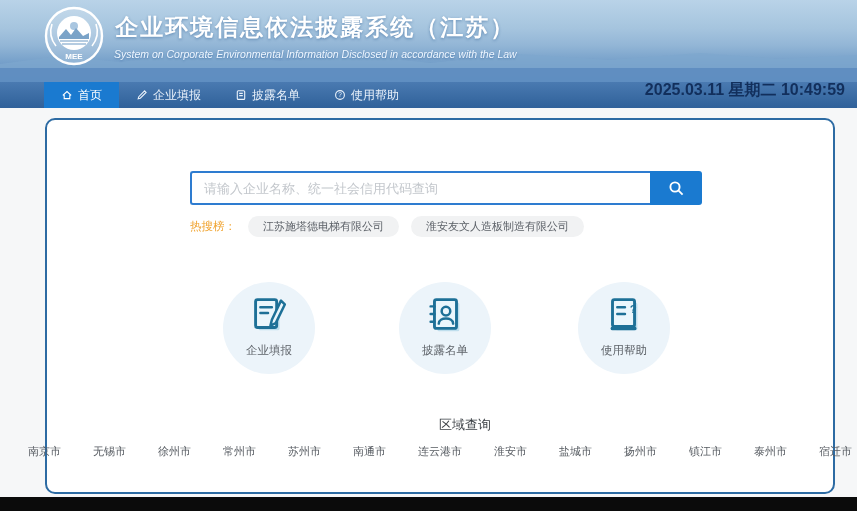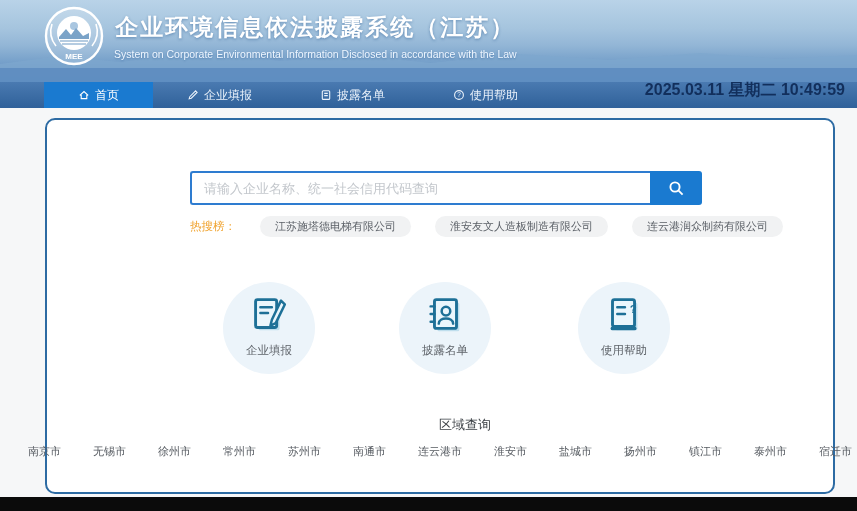--- a/index.html
+++ b/index.html
@@ -9,46 +9,46 @@
   
   .header { position:relative; width:857px; height:82px; overflow:hidden;
     background:linear-gradient(180deg,#b9d3e8 0%,#a5c4de 35%,#93b6d6 55%,#7ba4cc 72%,#6895c5 86%,#5d8cc0 100%); }
   .header svg.landscape { position:absolute; left:0; bottom:0; width:857px; height:40px; }
   .brand { position:absolute; left:44px; top:6px; display:flex; align-items:center; }
   .logo { width:60px; height:60px; flex:0 0 auto; }
   .brand-text { margin-left:10px; }
   .brand-title { color:#ffffff; font-size:23px; font-weight:bold; letter-spacing:2px;
     text-shadow:0 1px 3px rgba(20,70,130,.45);text-align:center; }
   .brand-sub { color:#eef6ff; font-size:10.5px; margin-top:5px;
-    text-shadow:0 1px 2px rgba(20,70,130,.35); }
+    text-shadow:0 1px 2px rgba(20,70,130,.35);font-style:italic; }
 
   
   .nav { position:relative; width:857px; height:26px; display:flex; align-items:stretch;
     background:linear-gradient(180deg,#4a7ab1 0%,#3a6ba3 60%,#30619a 100%); padding-left:44px; }
-  .nav-item { display:flex; align-items:center; gap:5px; padding:0 34px; color:#eaf2fb;
+  .nav-item { display:flex; align-items:center; gap:5px; padding:0 17px; color:#eaf2fb;
     font-size:12px; cursor:pointer; white-space:nowrap; }
   .nav-item.active { background:#1a7ad0; color:#ffffff; }
   .nav-item svg { width:12px; height:12px; }
   .nav-date { position:absolute; right:12px; top:0; height:16px; display:flex; align-items:center;
     color:#122f5c; font-size:16px; font-weight:bold; }
 
   
   .main { position:relative; width:857px; height:445px; background:#f6f7f8; }
   .card { position:absolute; left:45px; top:10px; width:790px; height:376px;
     background:#ffffff; border:2px solid #2d6ba3; border-radius:10px; }
 
   .search-row { position:absolute; left:143px; top:51px; width:512px; height:34px; display:flex; }
   .search-input { flex:1; height:34px; border:2px solid #2e7cd0; border-right:none;
     border-radius:3px 0 0 3px; padding:0 12px; font-size:13px; color:#333; outline:none; }
   .search-input::placeholder { color:#c3c7cc; }
   .search-btn { width:52px; height:34px; background:#1a7ad0; border:none; cursor:pointer;
     border-radius:0 3px 3px 0; display:flex; align-items:center; justify-content:center; }
   .search-btn svg { width:17px; height:17px; }
 
-  .hot-row { position:absolute; left:143px; top:96px; display:flex; align-items:center; gap:24px;font-family:Liberation Mono, monospace; }
+  .hot-row { position:absolute; left:143px; top:96px; display:flex; align-items:center; gap:12px;font-family:Liberation Mono, monospace; }
   .hot-label { color:#f0a32f; font-size:11.5px; }
   .hot-tag { background:#f1f2f3; color:#5a5f66; font-size:11px; padding:3px 15px;
     border-radius:11px; cursor:pointer; white-space:nowrap; }
 
   .shortcut { position:absolute; width:92px; height:92px; border-radius:50%;
     background:#ecf4fa; cursor:pointer; text-align:center; }
   .shortcut svg { width:46px; height:46px; margin-top:10px; }
   .shortcut-label { font-size:11.5px; color:#5d6268; margin-top:1px; }
   #sc0 { left:176px; top:162px; }
   #sc1 { left:352px; top:162px; }
@@ -128,21 +128,20 @@
           <circle cx="7" cy="7" r="4.6"></circle>
           <path d="M10.6 10.6 L14.6 14.6"></path>
         </svg>
       </button>
     </div>
 
     <div class="hot-row">
       <span class="hot-label">热搜榜：</span>
       <span class="hot-tag">江苏施塔德电梯有限公司</span>
       <span class="hot-tag">淮安友文人造板制造有限公司</span>
-      <span class="hot-tag">连云港润众制药有限公司</span>
     </div>
 
     <div class="shortcut" id="sc0">
       <svg viewBox="0 0 48 48">
         <rect x="13" y="11" width="22" height="29" rx="2" fill="#bfdeed"></rect>
         <rect x="10" y="8" width="22" height="29" rx="2" fill="#eaf6fc" stroke="#1d7097" stroke-width="3"></rect>
         <path d="M15 16 h12 M15 22 h8" stroke="#1d7097" stroke-width="2.6" stroke-linecap="round"></path>
         <path d="M36.5 9 L27 29 L25.5 35 L31 32.5 L40.5 13 Z" fill="#eaf6fc" stroke="#1d7097" stroke-width="2.6" stroke-linejoin="round"></path>
       </svg>
       <div class="shortcut-label">企业填报</div>

